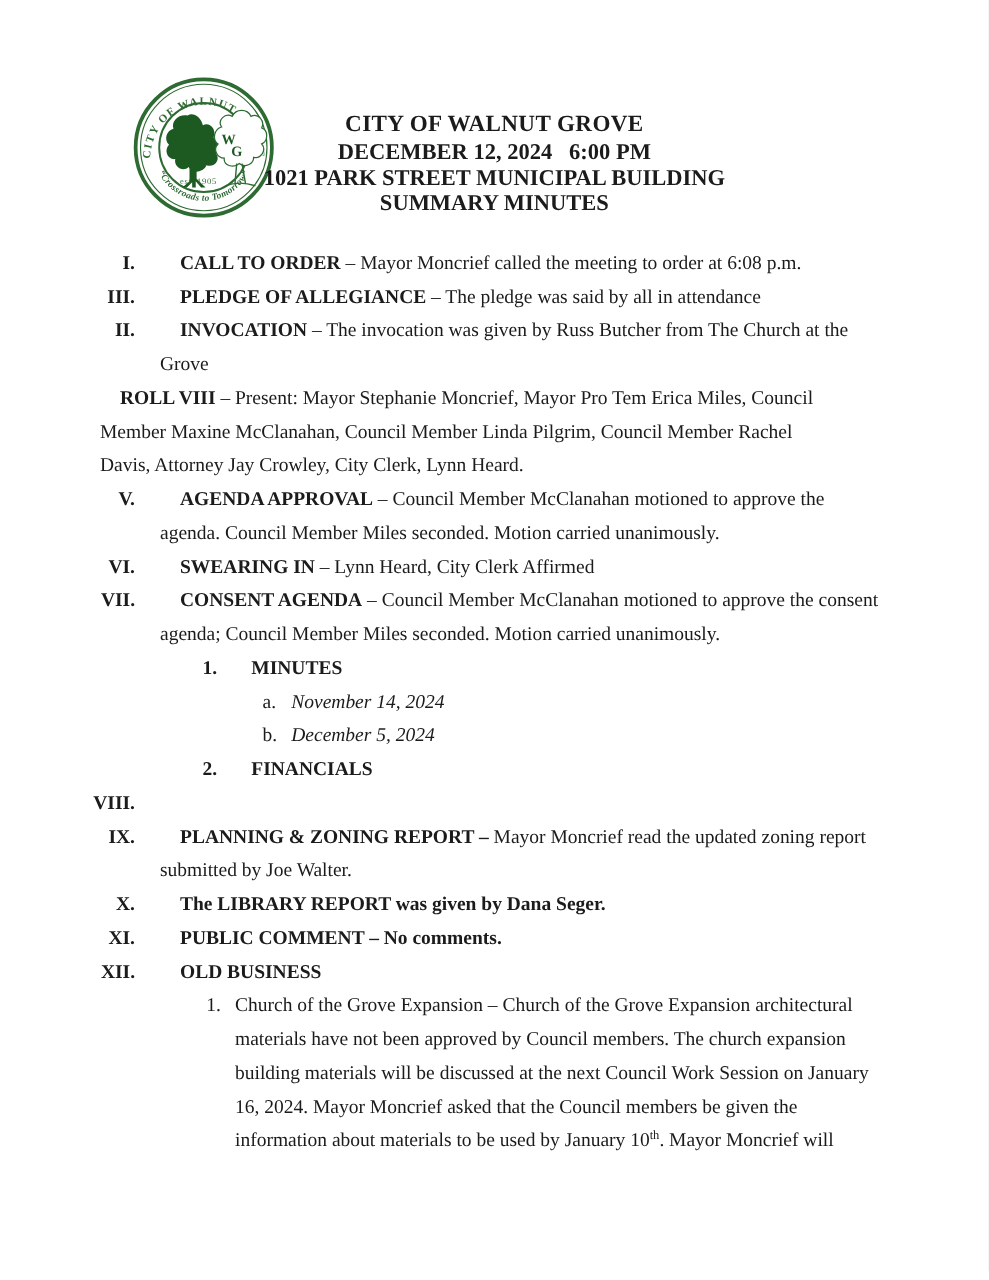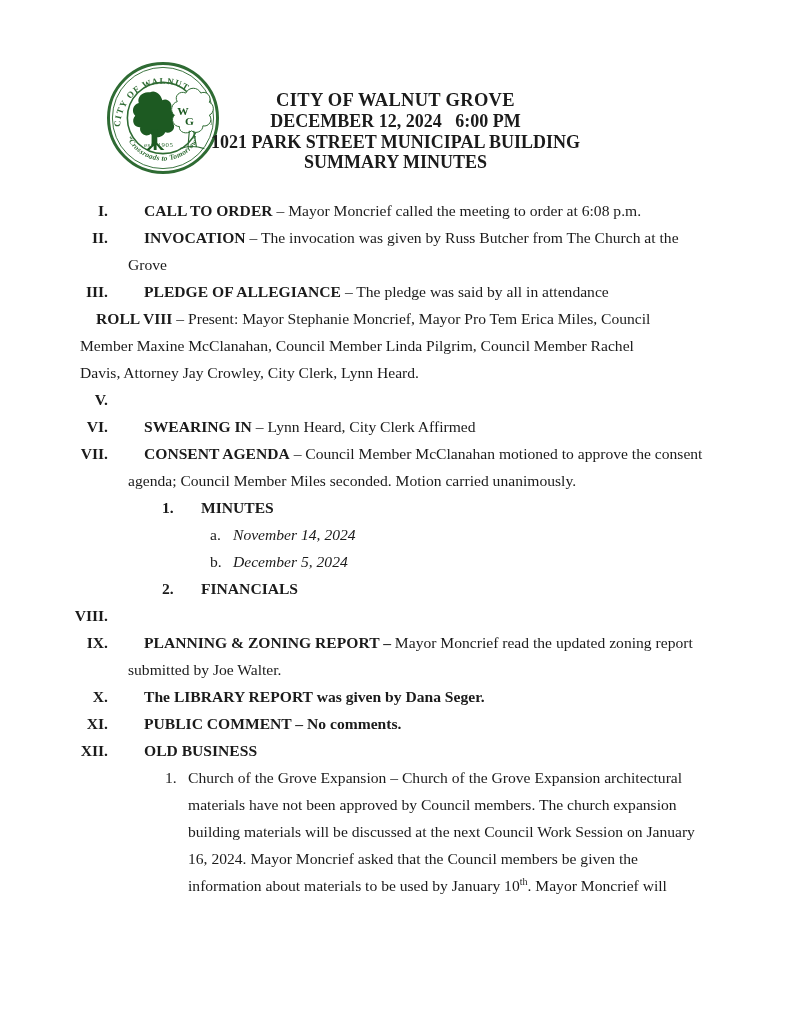--- a/index.html
+++ b/index.html
@@ -103,35 +103,36 @@
   </header>
 
   <main class="content">
 
     <div class="item">
       <div class="num">I.</div>
       <div class="body"><span class="b">CALL TO ORDER</span><span> – Mayor Moncrief called the meeting to order at 6:08 p.m.</span></div>
     </div>
 
     <div class="item">
-      <div class="num">II.</div>
-      <div class="body"><span class="b">INVOCATION</span><span> – The invocation was given by Russ Butcher from The Church at the Grove</span></div>
+      <div class="num">III.</div>
+      <div class="body"><span class="b">PLEDGE OF ALLEGIANCE</span><span> – The pledge was said by all in attendance</span></div>
     </div>
 
     <div class="item">
-      <div class="num">III.</div>
-      <div class="body"><span class="b">PLEDGE OF ALLEGIANCE</span><span> – The pledge was said by all in attendance</span></div>
+      <div class="num">II.</div>
+      <div class="body"><span class="b">INVOCATION</span><span> – The invocation was given by Russ Butcher from The Church at the Grove</span></div>
     </div>
 
     <div class="item">
       <div class="body"><span class="b">ROLL VIII</span><span> – Present: Mayor Stephanie Moncrief, Mayor Pro Tem Erica Miles, Council Member Maxine McClanahan, Council Member Linda Pilgrim, Council Member Rachel Davis, Attorney Jay Crowley, City Clerk, Lynn Heard.</span></div>
     </div>
 
     <div class="item">
       <div class="num">V.</div>
+      <div class="body"><span class="b">AGENDA APPROVAL</span><span> – Council Member McClanahan motioned to approve the agenda. Council Member Miles seconded. Motion carried unanimously.</span></div>
     </div>
 
     <div class="item">
       <div class="num">VI.</div>
       <div class="body"><span class="b">SWEARING IN</span><span> – Lynn Heard, City Clerk Affirmed</span></div>
     </div>
 
     <div class="item">
       <div class="num">VII.</div>
       <div class="body"><span class="b">CONSENT AGENDA</span><span> – Council Member McClanahan motioned to approve the consent agenda; Council Member Miles seconded. Motion carried unanimously.</span></div>

